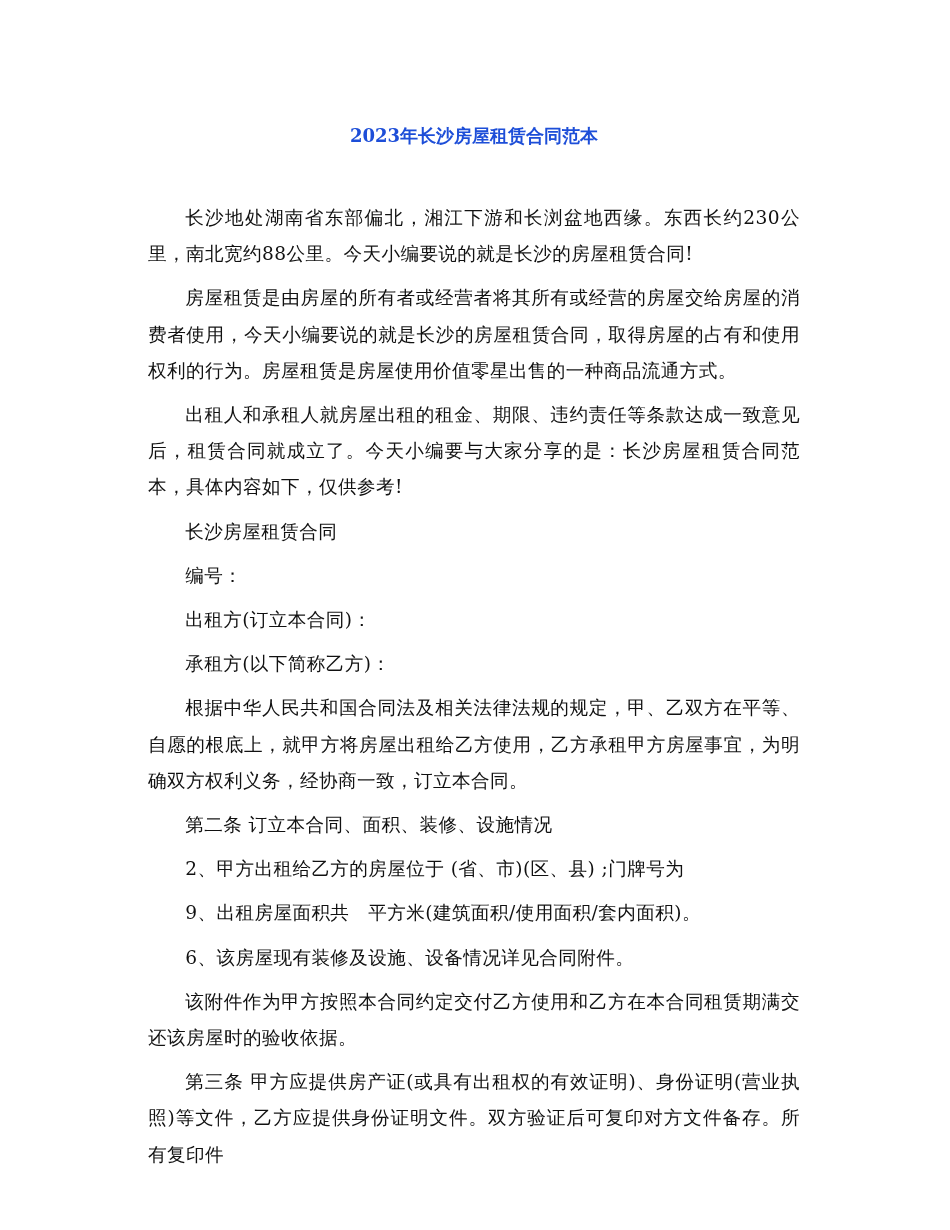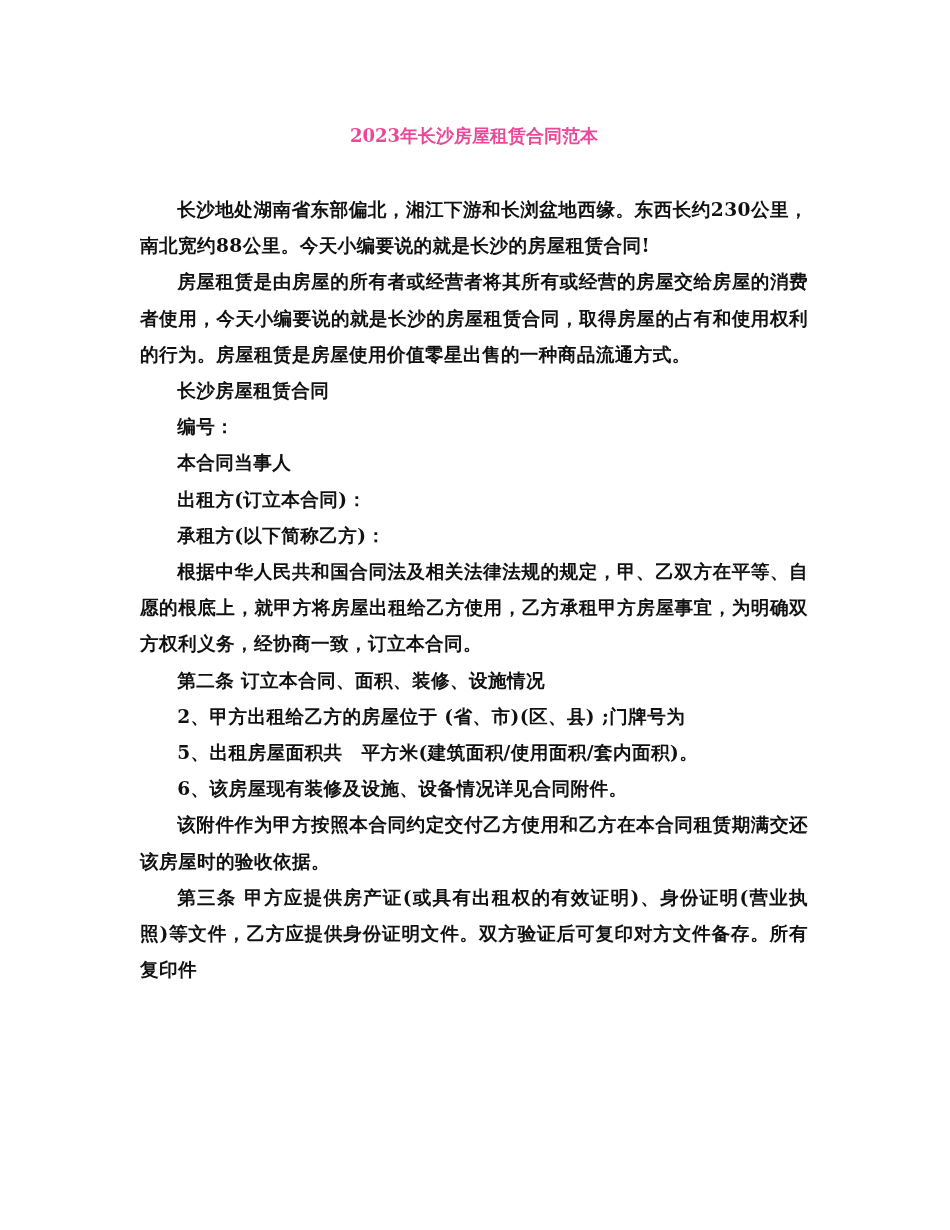--- a/index.html
+++ b/index.html
@@ -4,45 +4,45 @@
 <style>
   html, body { margin: 0; padding: 0; background: #ffffff; }
   body { width: 950px; height: 1230px; position: relative; overflow: hidden; }
   .page {
     position: absolute; left: 140px; top: 0; width: 668px;
     font-family: "DejaVu Serif", "Liberation Serif", serif;
     color: #111111;
   }
   .title {
     position: absolute; left: 0; width: 668px; top: 124px;
-    text-align: center; color: #ec4899;
+    text-align: center; color: #1d4ed8;
     font-size: 18px; line-height: 24px; font-weight: bold;
     font-family: "DejaVu Serif", "Liberation Serif", serif;
   }
   .body {
     position: absolute; left: 0; top: 192px; width: 668px;
     font-size: 18.6px; line-height: 36.2px; letter-spacing: 0.4px;
     text-align: justify;
   }
-  .body p { margin: 0; text-indent: 2em; font-weight: bold; }
+  .body p { margin: 8px; text-indent: 2em; }
 </style>
 </head>
 <body>
 
 <div class="page">
   <div class="title">2023年长沙房屋租赁合同范本</div>
   <div class="body">
     <p>长沙地处湖南省东部偏北，湘江下游和长浏盆地西缘。东西长约230公里，南北宽约88公里。今天小编要说的就是长沙的房屋租赁合同!</p>
     <p>房屋租赁是由房屋的所有者或经营者将其所有或经营的房屋交给房屋的消费者使用，今天小编要说的就是长沙的房屋租赁合同，取得房屋的占有和使用权利的行为。房屋租赁是房屋使用价值零星出售的一种商品流通方式。</p>
+    <p>出租人和承租人就房屋出租的租金、期限、违约责任等条款达成一致意见后，租赁合同就成立了。今天小编要与大家分享的是：长沙房屋租赁合同范本，具体内容如下，仅供参考!</p>
     <p>长沙房屋租赁合同</p>
     <p>编号：</p>
-    <p>本合同当事人</p>
     <p>出租方(订立本合同)：</p>
     <p>承租方(以下简称乙方)：</p>
     <p>根据中华人民共和国合同法及相关法律法规的规定，甲、乙双方在平等、自愿的根底上，就甲方将房屋出租给乙方使用，乙方承租甲方房屋事宜，为明确双方权利义务，经协商一致，订立本合同。</p>
     <p>第二条 订立本合同、面积、装修、设施情况</p>
     <p>2、甲方出租给乙方的房屋位于 (省、市)(区、县) ;门牌号为</p>
-    <p>5、出租房屋面积共　平方米(建筑面积/使用面积/套内面积)。</p>
+    <p>9、出租房屋面积共　平方米(建筑面积/使用面积/套内面积)。</p>
     <p>6、该房屋现有装修及设施、设备情况详见合同附件。</p>
     <p>该附件作为甲方按照本合同约定交付乙方使用和乙方在本合同租赁期满交还该房屋时的验收依据。</p>
     <p>第三条 甲方应提供房产证(或具有出租权的有效证明)、身份证明(营业执照)等文件，乙方应提供身份证明文件。双方验证后可复印对方文件备存。所有复印件</p>
   </div>
 </div>
 
 </body></html>

